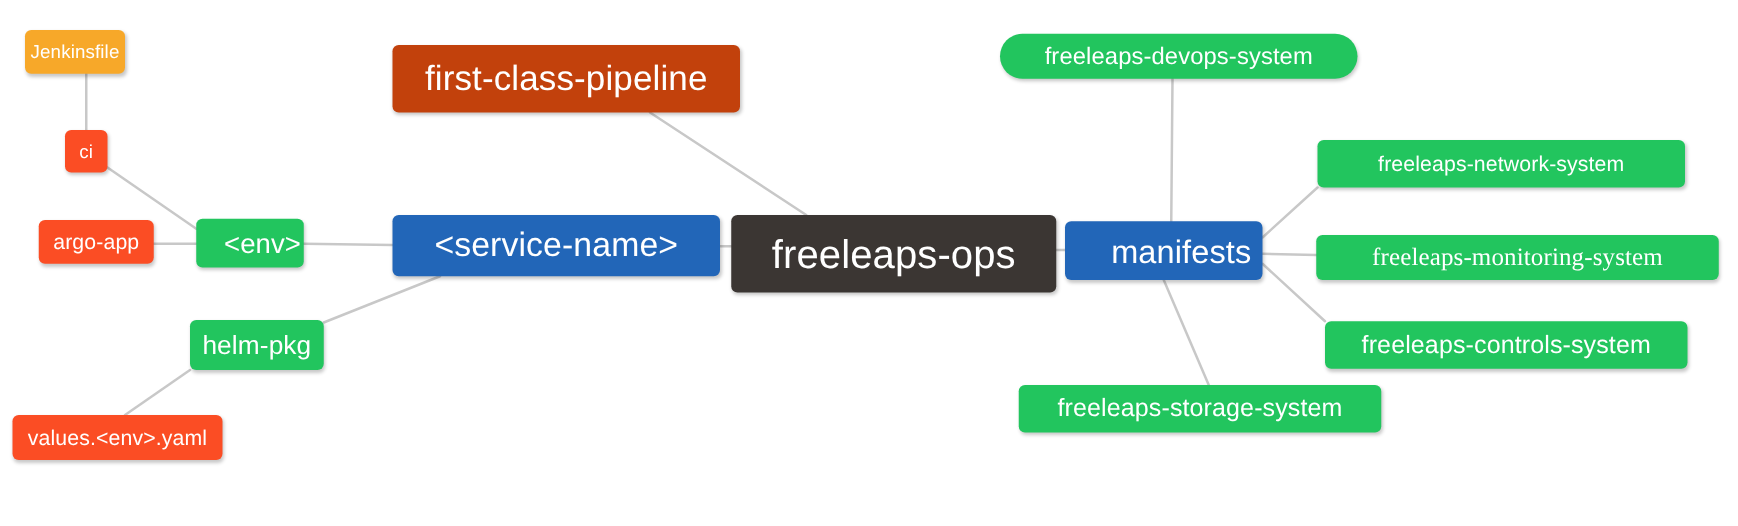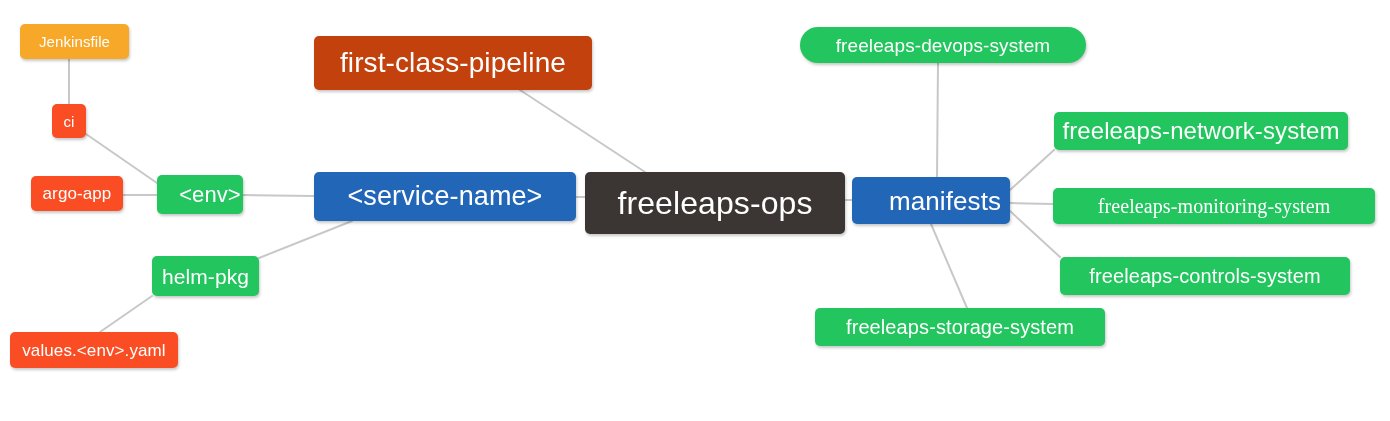--- a/index.html
+++ b/index.html
@@ -58,21 +58,21 @@
       <line x1="576" y1="197" x2="585" y2="197" stroke="#c8c8c8" stroke-width="2" stroke-linecap="round"></line>
       <line x1="520" y1="90" x2="645" y2="172" stroke="#c8c8c8" stroke-width="2" stroke-linecap="round"></line>
       <line x1="845" y1="200" x2="852" y2="200" stroke="#c8c8c8" stroke-width="2" stroke-linecap="round"></line>
       <line x1="937" y1="177" x2="938" y2="63" stroke="#c8c8c8" stroke-width="2" stroke-linecap="round"></line>
       <line x1="1010" y1="190" x2="1054" y2="150" stroke="#c8c8c8" stroke-width="2" stroke-linecap="round"></line>
       <line x1="1010" y1="203" x2="1053" y2="204" stroke="#c8c8c8" stroke-width="2" stroke-linecap="round"></line>
       <line x1="1010" y1="211" x2="1060" y2="257" stroke="#c8c8c8" stroke-width="2" stroke-linecap="round"></line>
       <line x1="931" y1="224" x2="967" y2="308" stroke="#c8c8c8" stroke-width="2" stroke-linecap="round"></line>
     </svg>
   <div id="nodes-layer">
-      <div class="node" style="left: 20px; top: 24px; width: 109px; height: 35px; background: rgb(247, 168, 41); font-size: 15px;">
+      <div class="node" style="left: 20px; top: 24px; width: 80px; height: 35px; background: rgb(247, 168, 41); font-size: 15px;">
         <span class="node-label">Jenkinsfile</span>
       </div>
       <div class="node" style="left: 52px; top: 104px; width: 34px; height: 34px; background: rgb(251, 77, 36); font-size: 15px;">
         <span class="node-label">ci</span>
       </div>
       <div class="node" style="left: 31px; top: 176px; width: 92px; height: 35px; background: rgb(251, 77, 36); font-size: 17px;">
         <span class="node-label">argo-app</span>
       </div>
       <div class="node" style="left: 157px; top: 175px; width: 86px; height: 39px; background: rgb(34, 197, 94); font-size: 22px; padding-left: 20px;">
         <span class="node-label">&lt;env&gt;</span>
@@ -91,21 +91,21 @@
       </div>
       <div class="node" style="left: 585px; top: 172px; width: 260px; height: 62px; background: rgb(59, 54, 51); font-size: 32px;">
         <span class="node-label">freeleaps-ops</span>
       </div>
       <div class="node" style="left: 852px; top: 177px; width: 158px; height: 47px; background: rgb(34, 102, 184); font-size: 26px; padding-left: 28px;">
         <span class="node-label">manifests</span>
       </div>
       <div class="node" style="left: 800px; top: 27px; width: 286px; height: 36px; background: rgb(34, 197, 94); font-size: 19px; border-radius: 18px;">
         <span class="node-label">freeleaps-devops-system</span>
       </div>
-      <div class="node" style="left: 1054px; top: 112px; width: 294px; height: 38px; background: rgb(34, 197, 94); font-size: 24px;">
+      <div class="node" style="left: 1054px; top: 112px; width: 294px; height: 38px; background: rgb(34, 197, 94); font-size: 17px;">
         <span class="node-label">freeleaps-network-system</span>
       </div>
       <div class="node" style="left: 1053px; top: 188px; width: 322px; height: 36px; background: rgb(34, 197, 94); font-size: 20px; font-family: Liberation Serif, serif;">
         <span class="node-label">freeleaps-monitoring-system</span>
       </div>
       <div class="node" style="left: 1060px; top: 257px; width: 290px; height: 38px; background: rgb(34, 197, 94); font-size: 20px;">
         <span class="node-label">freeleaps-controls-system</span>
       </div>
       <div class="node" style="left: 815px; top: 308px; width: 290px; height: 38px; background: rgb(34, 197, 94); font-size: 20px;">
         <span class="node-label">freeleaps-storage-system</span>

